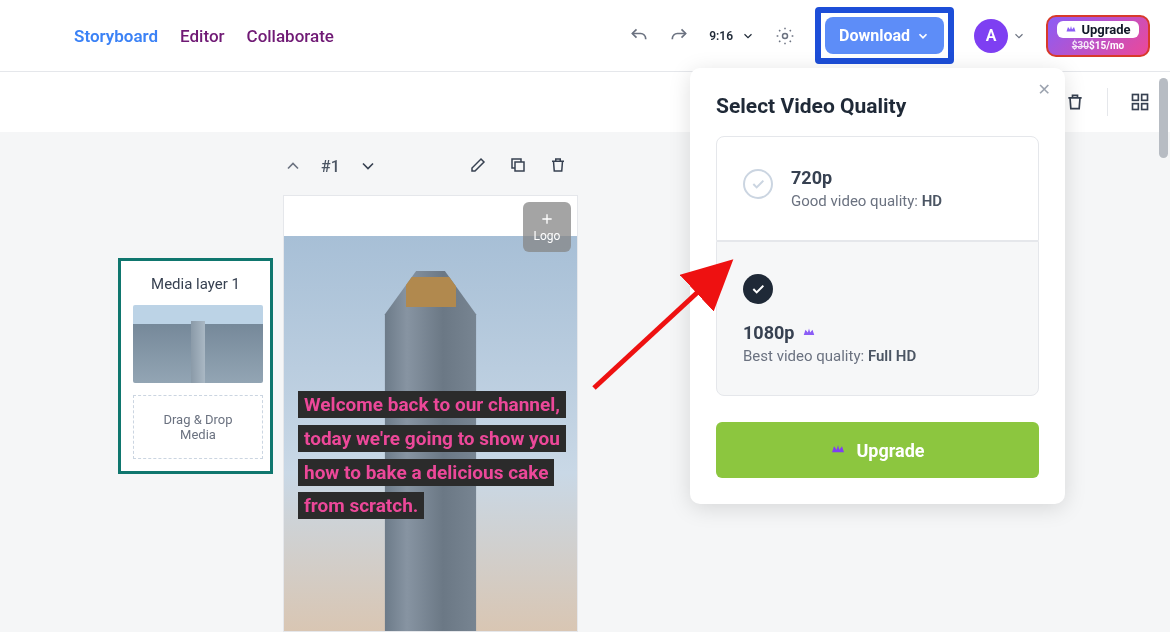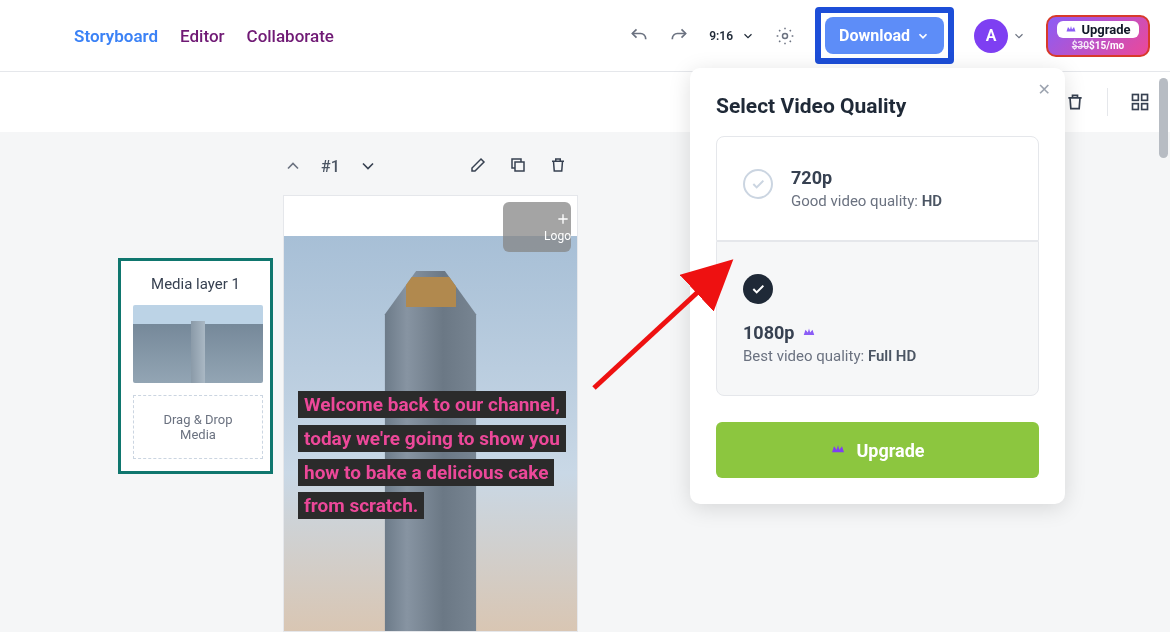--- a/index.html
+++ b/index.html
@@ -40,21 +40,21 @@
   .thumb { width:130px; height:78px; margin:0 auto 12px; background: linear-gradient(#bcd3e6 0%,#bcd3e6 25%,#76899a 25%,#93a5b4 100%); position:relative; border-radius:2px;}
   .thumb::after{content:""; position:absolute; left:50%; top:20%; width:14px; height:62px; background:linear-gradient(90deg,#8a9aa8,#aab8c4); transform:translateX(-50%);}
   .dropzone { width:130px; height:64px; border:1px dashed #cbd5e1; display:flex; flex-direction:column; align-items:center; justify-content:center; font-size:13px; color:#6b7280; text-align:center; margin:0 auto;}
   
   
   .scene { position:absolute; left:283px; top:195px; width:295px; height:437px; background:#fff; border:1px solid #e5e7eb; }
   .scene-inner { position:absolute; left:0; right:0; top:40px; bottom:0; overflow:hidden;}
   .sky { position:absolute; inset:0; background: linear-gradient(#a7bfd6, #c9d8e6 60%, #d9c6b3 100%);}
   .building { position:absolute; left:50%; bottom:0; transform:translateX(-50%); width:120px; height:360px; background:linear-gradient(90deg,#5c6b79 0%,#8794a2 30%,#6b7885 60%,#7d8a97 100%); clip-path: polygon(12% 100%, 12% 12%, 38% 0%, 62% 0%, 88% 12%, 88% 100%);}
   .building::before{content:""; position:absolute; top:6px; left:50%; transform:translateX(-50%); width:50px; height:30px; background:#b1894e; border-radius:4px 4px 0 0;}
-  .corner-box { position:absolute; top:6px; right:6px; background:rgba(134,134,134,0.75); color:#fff; width:68px; height:50px; border-radius:6px; display:flex; flex-direction:column; align-items:flex-end; justify-content:center; gap:2px; font-size:12px;}
+  .corner-box { position:absolute; top:6px; right:6px; background:rgba(134,134,134,0.75); color:#fff; width:48px; height:50px; border-radius:6px; display:flex; flex-direction:column; align-items:center; justify-content:center; gap:2px; font-size:12px;}
   .caption { position:absolute; left:0; right:0; top:152px; padding:0 14px; text-align:left; color:#ec4899; font-weight:700; font-size:19px; line-height:1.78;}
   .caption span { background:#2b2b2b; padding:2px 6px; box-decoration-break:clone; -webkit-box-decoration-break:clone;}
   
   
   .popover { position:absolute; left:690px; top:68px; width:375px; background:#fff; border-radius:10px; box-shadow:0 4px 22px rgba(0,0,0,0.13); padding:26px 0 26px; z-index:20;}
   .popover h2 { font-size:21px; font-weight:700; color:#1f2937; padding:0 26px 18px;}
   .close-x { position:absolute; top:12px; right:14px; color:#9ca3af; cursor:pointer; font-size:16px;}
   .quality { padding:30px 26px; display:flex; align-items:flex-start; gap:18px; cursor:pointer; margin:0 26px; border:1px solid #e5e7eb; border-radius:8px;}
   .quality + .quality { border-top:1px solid #e5e7eb; border-radius:0 0 8px 8px;}
   .quality.first{border-radius:8px 8px 0 0;}

